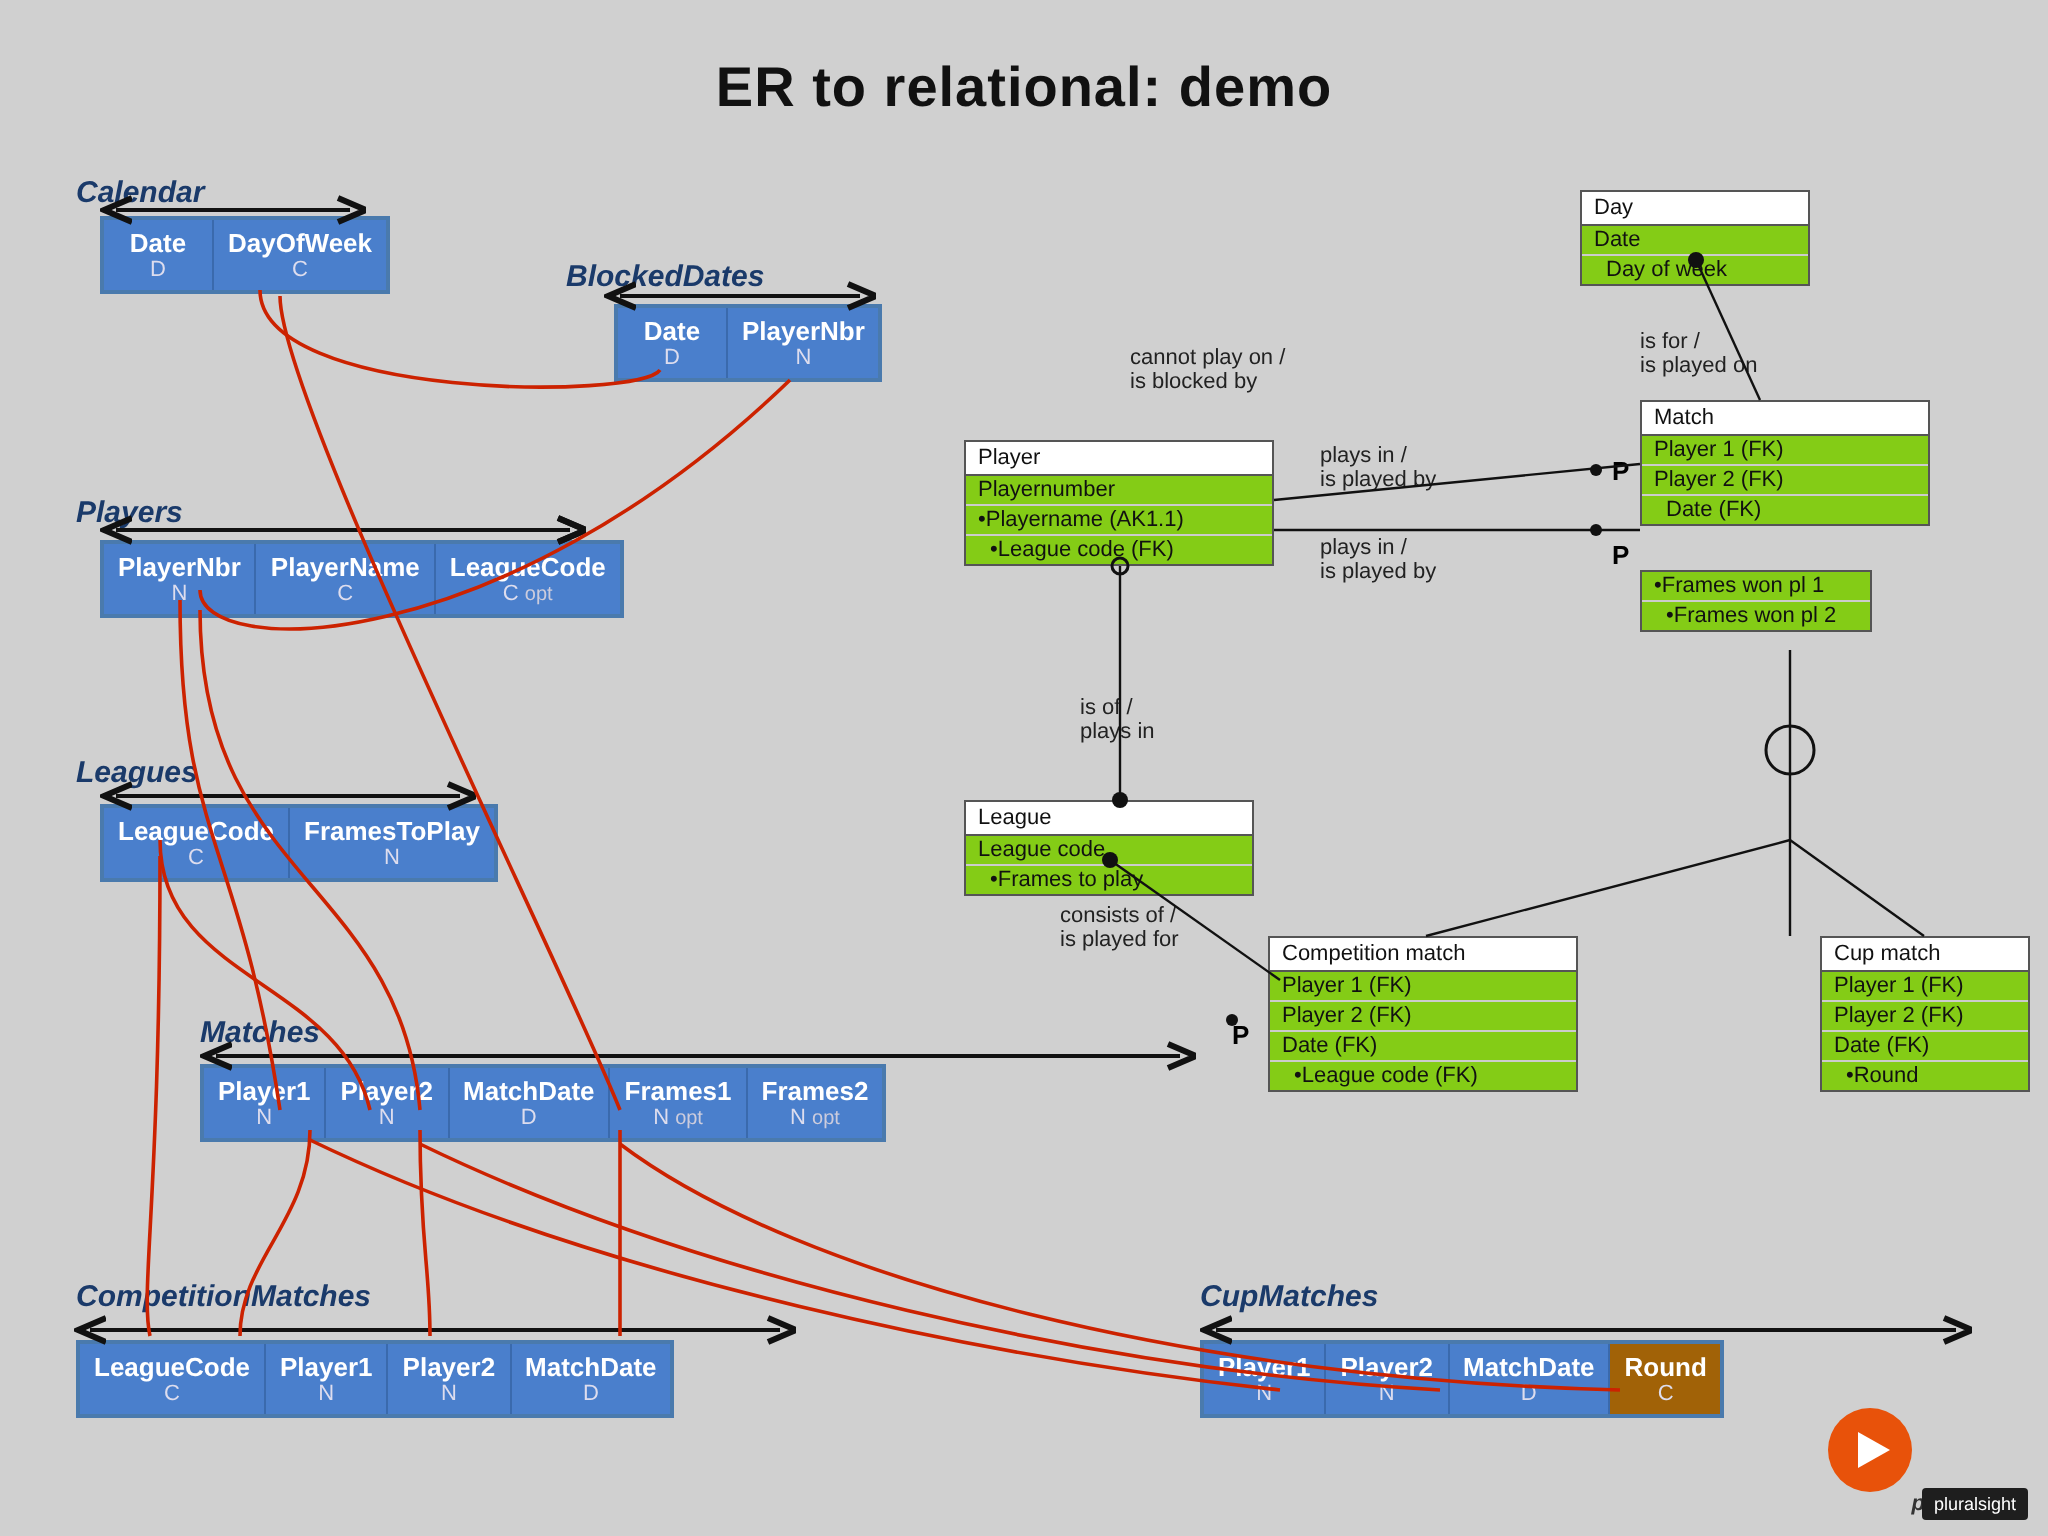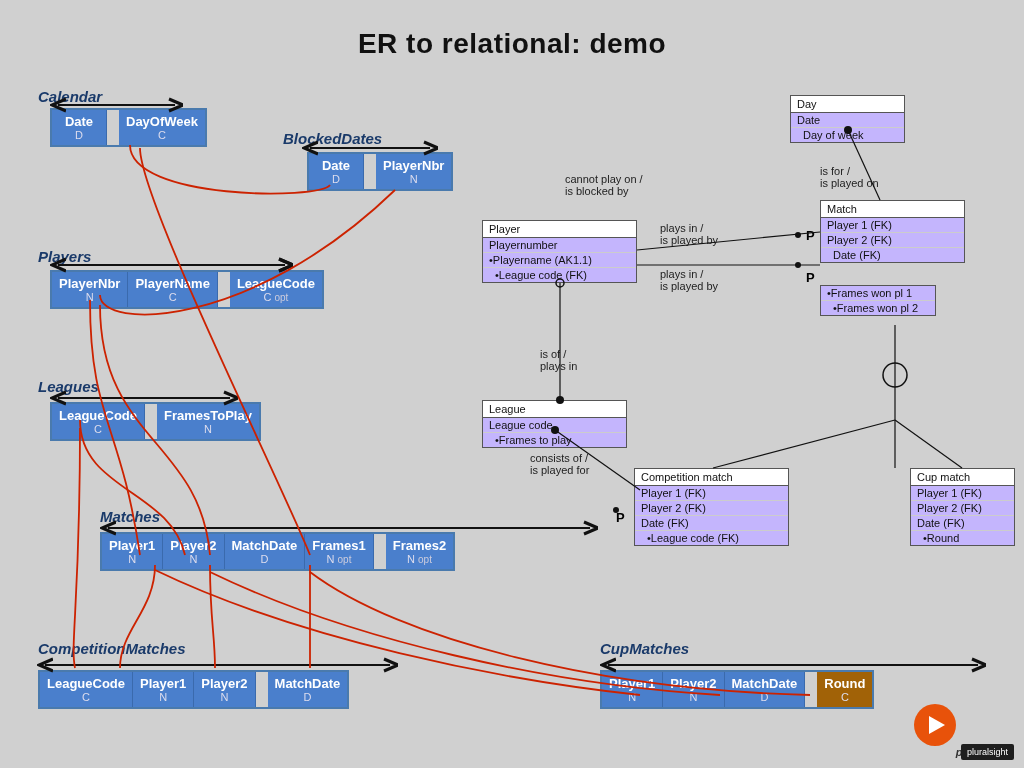--- a/index.html
+++ b/index.html
@@ -28,21 +28,21 @@
     .db-cell {
       background: #4a7fcc;
       color: white;
       font-weight: bold;
       font-size: 13px;
       padding: 4px 7px;
       border-right: 1px solid #3a6aad;
       text-align: center;
       min-width: 55px;
     }
-    .db-cell:last-child { border-right: none; margin-left: 12px; }
+    .db-cell:last-child { border-right: none; }
     .db-cell .type {
       font-weight: normal;
       font-size: 11px;
       display: block;
       color: #dde;
     }
     .db-cell .opt {
       font-weight: normal;
       font-size: 10px;
       color: #ccd;
@@ -57,21 +57,21 @@
     }
     
     .arrow-label {
       position: absolute;
       font-size: 11px;
       color: #222;
     }
     
     .er-box {
       position: absolute;
-      background: #c4b5fd;
+      background: #84cc16;
       border: 1px solid #555;
       font-size: 11px;
       color: #111;
     }
     .er-box .er-title {
       font-weight: normal;
       padding: 2px 6px;
       border-bottom: 1px solid #555;
       background: white;
     }

